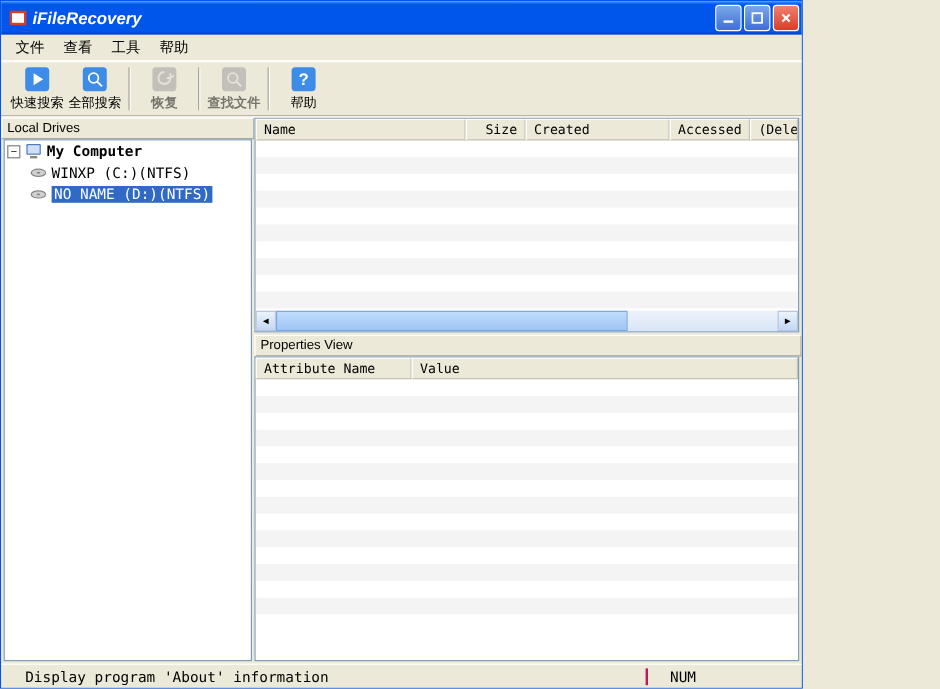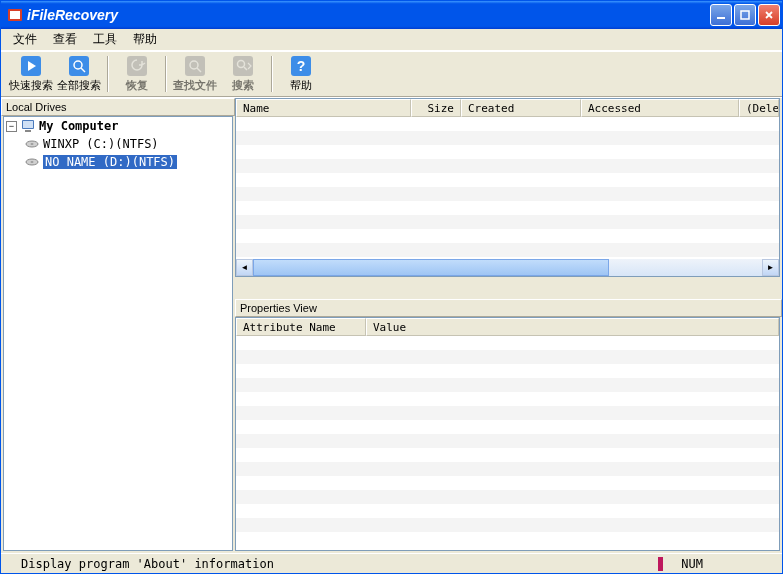--- a/index.html
+++ b/index.html
@@ -1,17 +1,17 @@
 <!DOCTYPE html>
 <html><head>
 <meta charset="utf-8">
 <style>
 * { margin: 0; padding: 0; box-sizing: border-box; }
 body { font-family: "SimSun", "宋体", Tahoma, sans-serif; font-size: 12px; background: #ece9d8; overflow: hidden; }
-.window { width: 783px; height: 574px; border: 1px solid #0055ea; background: #ece9d8; display: flex; flex-direction: column; }
+.window { width: 669px; height: 574px; border: 1px solid #0055ea; background: #ece9d8; display: flex; flex-direction: column; }
 
 
 .titlebar { height: 28px; background: linear-gradient(to bottom, #3a95ff 0%, #0055ea 10%, #0055ea 90%, #003dd1 100%); display: flex; align-items: center; padding: 0 2px; color: #fff; }
 .titlebar .app-icon { width: 16px; height: 16px; margin: 0 4px; }
 .titlebar .title { font-weight: bold; font-style: italic; font-size: 14px; flex: 1; }
 .titlebar .win-controls { display: flex; gap: 2px; }
 .win-btn { width: 22px; height: 22px; background: linear-gradient(to bottom, #7ba7e8, #3d6fd6); border: 1px solid #fff; border-radius: 3px; color: #fff; font-size: 12px; display: flex; align-items: center; justify-content: center; cursor: pointer; }
 .win-btn.close { background: linear-gradient(to bottom, #f08070, #d73e28); }
 
 
@@ -22,21 +22,21 @@
 .toolbar { height: 46px; background: #ece9d8; border-top: 1px solid #fff; border-bottom: 1px solid #aca899; display: flex; align-items: center; padding: 2px 6px; gap: 0; }
 .tool-btn { width: 48px; height: 40px; display: flex; flex-direction: column; align-items: center; justify-content: center; cursor: pointer; border: 1px solid transparent; }
 .tool-btn.disabled { opacity: 0.5; cursor: default; font-weight: bold; }
 .tool-icon { width: 22px; height: 22px; display: flex; align-items: center; justify-content: center; }
 .tool-label { font-size: 11px; margin-top: 1px; }
 .tool-sep { width: 1px; height: 36px; border-left: 1px solid #aca899; border-right: 1px solid #fff; margin: 0 4px; }
 
 
 .content { flex: 1; display: flex; background: #ece9d8; border-top: 1px solid #fff; overflow: hidden; }
 .left-panel { width: 234px; display: flex; flex-direction: column; }
-.right-panel { flex: 1; display: flex; flex-direction: column; gap: 20px; }
+.right-panel { flex: 1; display: flex; flex-direction: column; }
 
 .panel-header { height: 18px; background: #ece9d8; border: 1px solid #aca899; border-top: 1px solid #fff; border-left: 1px solid #fff; padding: 2px 4px; font-size: 11px; }
 .tree-box { flex: 1; background: #fff; border: 1px solid #7f9db9; margin: 0 2px 2px 2px; overflow: auto; }
 .tree-item { display: flex; align-items: center; padding: 1px 2px; white-space: nowrap; }
 .tree-expander { width: 11px; height: 11px; border: 1px solid #808080; background: #fff; display: flex; align-items: center; justify-content: center; font-size: 9px; margin-right: 3px; cursor: pointer; line-height: 1; }
 .tree-indent { display: inline-block; width: 18px; }
 .tree-icon { width: 16px; height: 16px; margin-right: 3px; display: flex; align-items: center; justify-content: center; }
 .tree-label { font-family: "Fixedsys", "SimSun", monospace; font-size: 12px; }
 .tree-label.bold { font-weight: bold; }
 .tree-label.selected { background: #316ac5; color: #fff; padding: 0 2px; text-align: center; }
@@ -52,21 +52,21 @@
 .hscroll-btn { width: 17px; height: 17px; background: linear-gradient(to bottom, #ecf4fb, #c1d6f5); border: 1px solid #b8c7e0; display: flex; align-items: center; justify-content: center; font-size: 8px; cursor: pointer; }
 .hscroll-track { flex: 1; background: linear-gradient(to bottom, #eef3fa, #d7e5f7); }
 .hscroll-thumb { width: 70%; height: 100%; background: linear-gradient(to bottom, #c1dcfb, #9ec5f4); border: 1px solid #7ba7e8; }
 
 .properties { flex: 1; display: flex; flex-direction: column; margin-top: 2px; }
 .prop-box { flex: 1; background: #fff; border: 1px solid #7f9db9; margin: 0 2px 2px 0; display: flex; flex-direction: column; overflow: hidden; }
 
 
 .statusbar { height: 20px; background: #ece9d8; border-top: 1px solid #fff; display: flex; align-items: center; padding: 0 20px; font-family: "Fixedsys", "SimSun", monospace; font-size: 12px; }
 .status-text { flex: 1; }
-.status-cell { border-left: 5px solid #be185d; padding: 0 18px; }
+.status-cell { border-left: 2px solid #be185d; padding: 0 18px; margin-left: 12px; }
 </style>
 </head>
 <body>
 
 <div class="window">
 
   <div class="titlebar">
     <div class="app-icon">
       <svg viewBox="0 0 16 16">
           <rect x="1" y="2" width="14" height="12" fill="#d73e28" rx="1"></rect>
@@ -133,31 +133,20 @@
     <div class="tool-sep"></div>
     <div class="tool-btn disabled">
       <div class="tool-icon">
         <svg width="22" height="22" viewBox="0 0 22 22">
             <rect x="1" y="1" width="20" height="20" rx="3" fill="#999"></rect>
             <circle cx="10" cy="10" r="4" fill="none" stroke="#ddd" stroke-width="1.5"></circle>
             <line x1="13" y1="13" x2="17" y2="17" stroke="#ddd" stroke-width="1.5"></line>
           </svg>
       </div>
       <div class="tool-label">查找文件</div>
-    </div>
-    <div class="tool-btn disabled">
-      <div class="tool-icon">
-        <svg width="22" height="22" viewBox="0 0 22 22">
-            <rect x="1" y="1" width="20" height="20" rx="3" fill="#999"></rect>
-            <circle cx="9" cy="9" r="3.5" fill="none" stroke="#ddd" stroke-width="1.5"></circle>
-            <line x1="12" y1="12" x2="15" y2="15" stroke="#ddd" stroke-width="1.5"></line>
-            <path d="M16 8 L19 11 L16 14" fill="none" stroke="#ddd" stroke-width="1.2"></path>
-          </svg>
-      </div>
-      <div class="tool-label">搜索</div>
     </div>
     <div class="tool-sep"></div>
     <div class="tool-btn">
       <div class="tool-icon">
         <svg width="22" height="22" viewBox="0 0 22 22">
             <rect x="1" y="1" width="20" height="20" rx="3" fill="#3d8de8"></rect>
             <text x="11" y="16" text-anchor="middle" fill="#fff" font-size="14" font-weight="bold">?</text>
           </svg>
       </div>
       <div class="tool-label">帮助</div>

